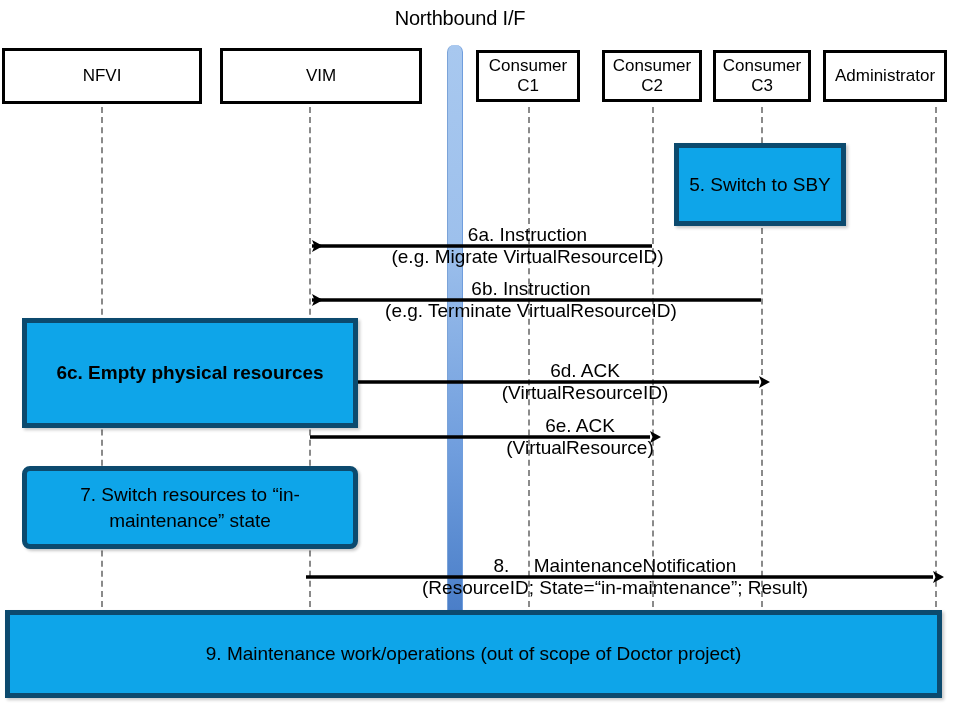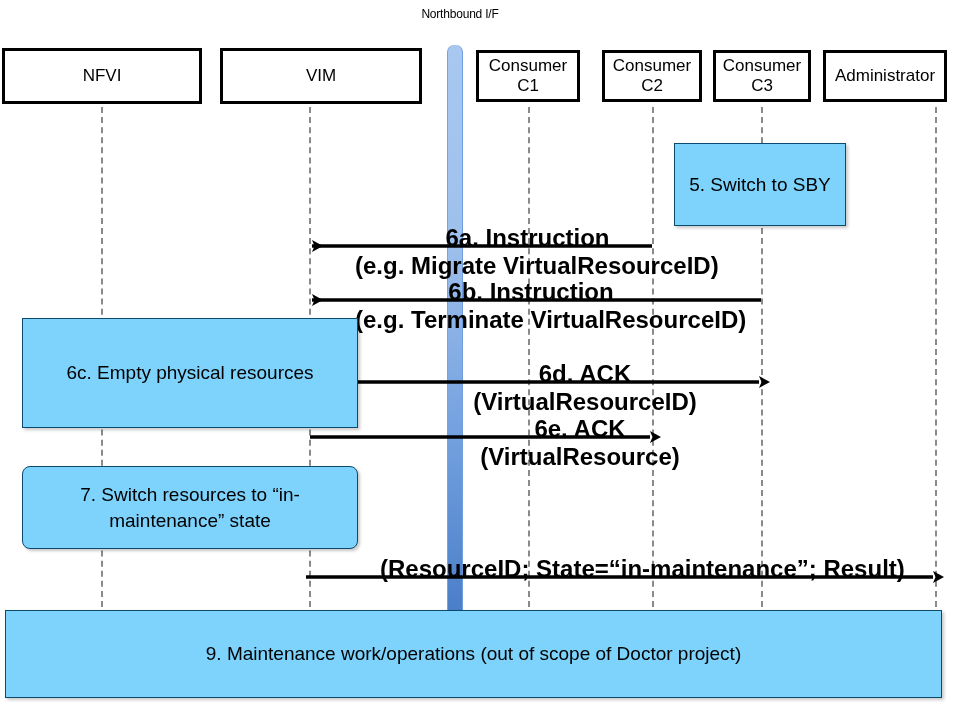--- a/index.html
+++ b/index.html
@@ -19,21 +19,21 @@
     background: #ffffff;
   }
 
   
   .diagram-title {
     position: absolute;
     left: 0;
     top: 7px;
     width: 920px;
     text-align: center;
-    font-size: 12px;
+    font-size: 20px;
     letter-spacing: -0.2px;
     white-space: nowrap;
   }
 
   
   .actor-box {
     position: absolute;
     box-sizing: border-box;
     border: 3px solid #000000;
     background: #ffffff;
@@ -61,22 +61,22 @@
     border-radius: 7px 7px 3px 3px;
     background: linear-gradient(to bottom, #a8c8ef 0%, #9dc0ec 35%, #6f9ddd 72%, #4a7ec8 100%);
     border-left: 1px solid #7ba3d8;
     border-right: 1px solid #6f9ddd;
   }
 
   
   .note-box {
     position: absolute;
     box-sizing: border-box;
-    border: 1px solid #0c4a6e;
-    background: #7dd3fc;
+    border: 5px solid #0c4a6e;
+    background: #0ea5e9;
     display: flex;
     align-items: center;
     justify-content: center;
     text-align: center;
     font-size: 19px;
     line-height: 1.32;
     box-shadow: 2px 2px 3px rgba(0,0,0,0.22);
     padding: 2px 8px;
   }
 
@@ -86,25 +86,24 @@
     left: 0;
     top: 0;
     width: 954px;
     height: 705px;
     pointer-events: none;
   }
 
   
   .msg-label {
     position: absolute;
-    font-size: 24px;
+    font-size: 19px;
     line-height: 1.18;
     white-space: nowrap;
     text-align: center;
-    font-weight: bold;
   }
   .msg-label .msg-line { display: block; }
 </style>
 </head>
 <body>
 
 <div id="canvas">
 
   <div class="diagram-title">Northbound I/F</div>
 
@@ -185,31 +184,32 @@
     <span class="msg-line">6d. ACK</span>
     <span class="msg-line">(VirtualResourceID)</span>
   </div>
 
   <div class="msg-label" style="left:455px; top:415px; width:250px;">
     <span class="msg-line">6e. ACK</span>
     <span class="msg-line">(VirtualResource)</span>
   </div>
 
   <div class="msg-label" style="left:380px; top:555px; width:470px;">
+    <span class="msg-line">8.  MaintenanceNotification</span>
     <span class="msg-line">(ResourceID; State=“in-maintenance”; Result)</span>
   </div>
 
   <div class="note-box" style="left:674px; top:143px; width:172px; height:83px;">
     <span>
       <span class="msg-line">5. Switch to</span>
       <span class="msg-line">SBY</span>
     </span>
   </div>
 
-  <div class="note-box" style="left:22px; top:318px; width:336px; height:110px;">
+  <div class="note-box" style="left:22px; top:318px; width:336px; height:110px;font-weight:bold;">
     <span>
       <span class="msg-line">6c. Empty physical resources</span>
     </span>
   </div>
 
   <div class="note-box" style="left:22px; top:466px; width:336px; height:83px;border-radius:8px;">
     <span>
       <span class="msg-line">7. Switch resources to</span>
       <span class="msg-line">“in-maintenance” state</span>
     </span>

